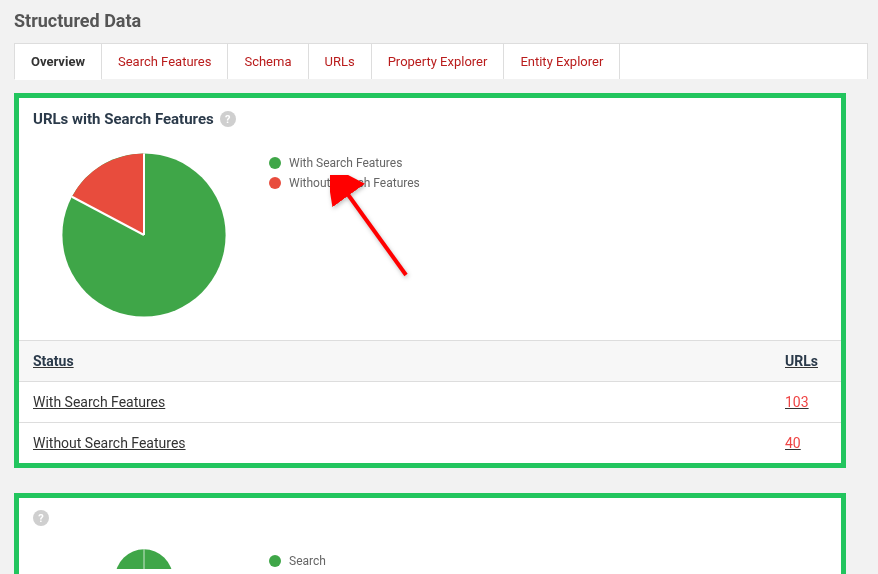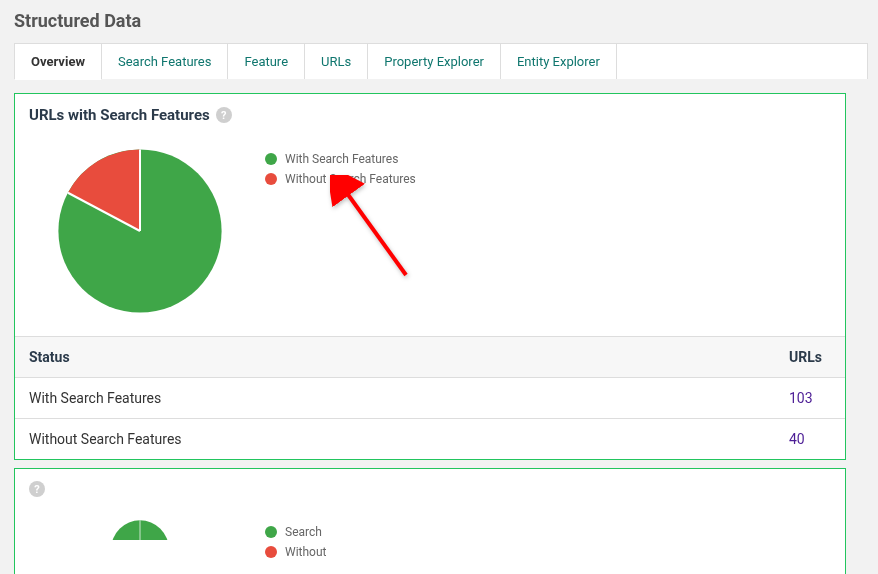--- a/index.html
+++ b/index.html
@@ -26,21 +26,21 @@
   .tabs {
     display: flex;
     margin: 6px 10px 0 14px;
     background: #fff;
     border: 1px solid #ddd;
     border-bottom: none;
   }
   .tab {
     padding: 10px 16px;
     font-size: 13px;
-    color: #0f766e;
+    color: #b91c1c;
     border-right: 1px solid #ddd;
     cursor: pointer;
     background: #fff;
   }
   .tab:last-child { border-right: none; }
   .tab.active {
     font-weight: 700;
     color: #333;
     background: #fff;
     position: relative;
@@ -59,22 +59,22 @@
 
   .content-row {
     display:flex;
     gap:14px;
     padding: 14px;
   }
   .left-col { width: 832px; }
 
   .panel {
     background:#fff;
-    border:1px solid #22c55e;
-    margin-bottom:8px;
+    border:5px solid #22c55e;
+    margin-bottom:25px;
   }
   .panel-header {
     padding: 12px 14px;
     font-size: 15px;
     font-weight: 700;
     color:#2b3a4a;
     display:flex;
     align-items:center;
     gap:6px;
   }
@@ -96,54 +96,54 @@
     position:relative;
   }
   .pie { width:170px; height:170px; }
   .legend { font-size:12px; color:#666; padding-top:6px;}
   .legend-row { display:flex; align-items:center; gap:8px; margin-bottom:6px;}
   .dot { width:12px; height:12px; border-radius:50%; display:inline-block;}
   .dot.green{ background:#3fa648;}
   .dot.red{ background:#e84c3d;}
 
   table.status-table {
-    width:100%; border-collapse:collapse;
+    width:100%; border-collapse:collapse;text-decoration:underline;
   }
   .status-table th, .status-table td {
     text-align:left;
     padding: 12px 14px;
     border-top:1px solid #ddd;
     font-size:14px;
   }
   .status-table thead th {
     background:#f7f7f7;
     font-weight:700;
     color:#2b3a4a;
     border-top:1px solid #ddd;
   }
   .status-table th.urls-col, .status-table td.urls-col { width:70px; text-align:left;}
-  .link { color:#4c1d95; cursor:pointer;}
+  .link { color:#ef4444; cursor:pointer;}
 
   .arrow-annotation{
     position:absolute;
     left:330px; top:175px;
     pointer-events:none;
     filter: drop-shadow(1px 2px 2px rgba(0,0,0,0.25));
   }
 </style>
 </head>
 <body>
 <div class="page">
 
 <div class="page-title">Structured Data</div>
 
 <div class="tabs">
   <div class="tab active">Overview</div>
   <div class="tab">Search Features</div>
-  <div class="tab">Feature</div>
+  <div class="tab">Schema</div>
   <div class="tab">URLs</div>
   <div class="tab">Property Explorer</div>
   <div class="tab">Entity Explorer</div>
   <div class="tab tab-filler"></div>
 </div>
 
 <div class="content-row">
   <div class="left-col">
 
     <div class="panel">

